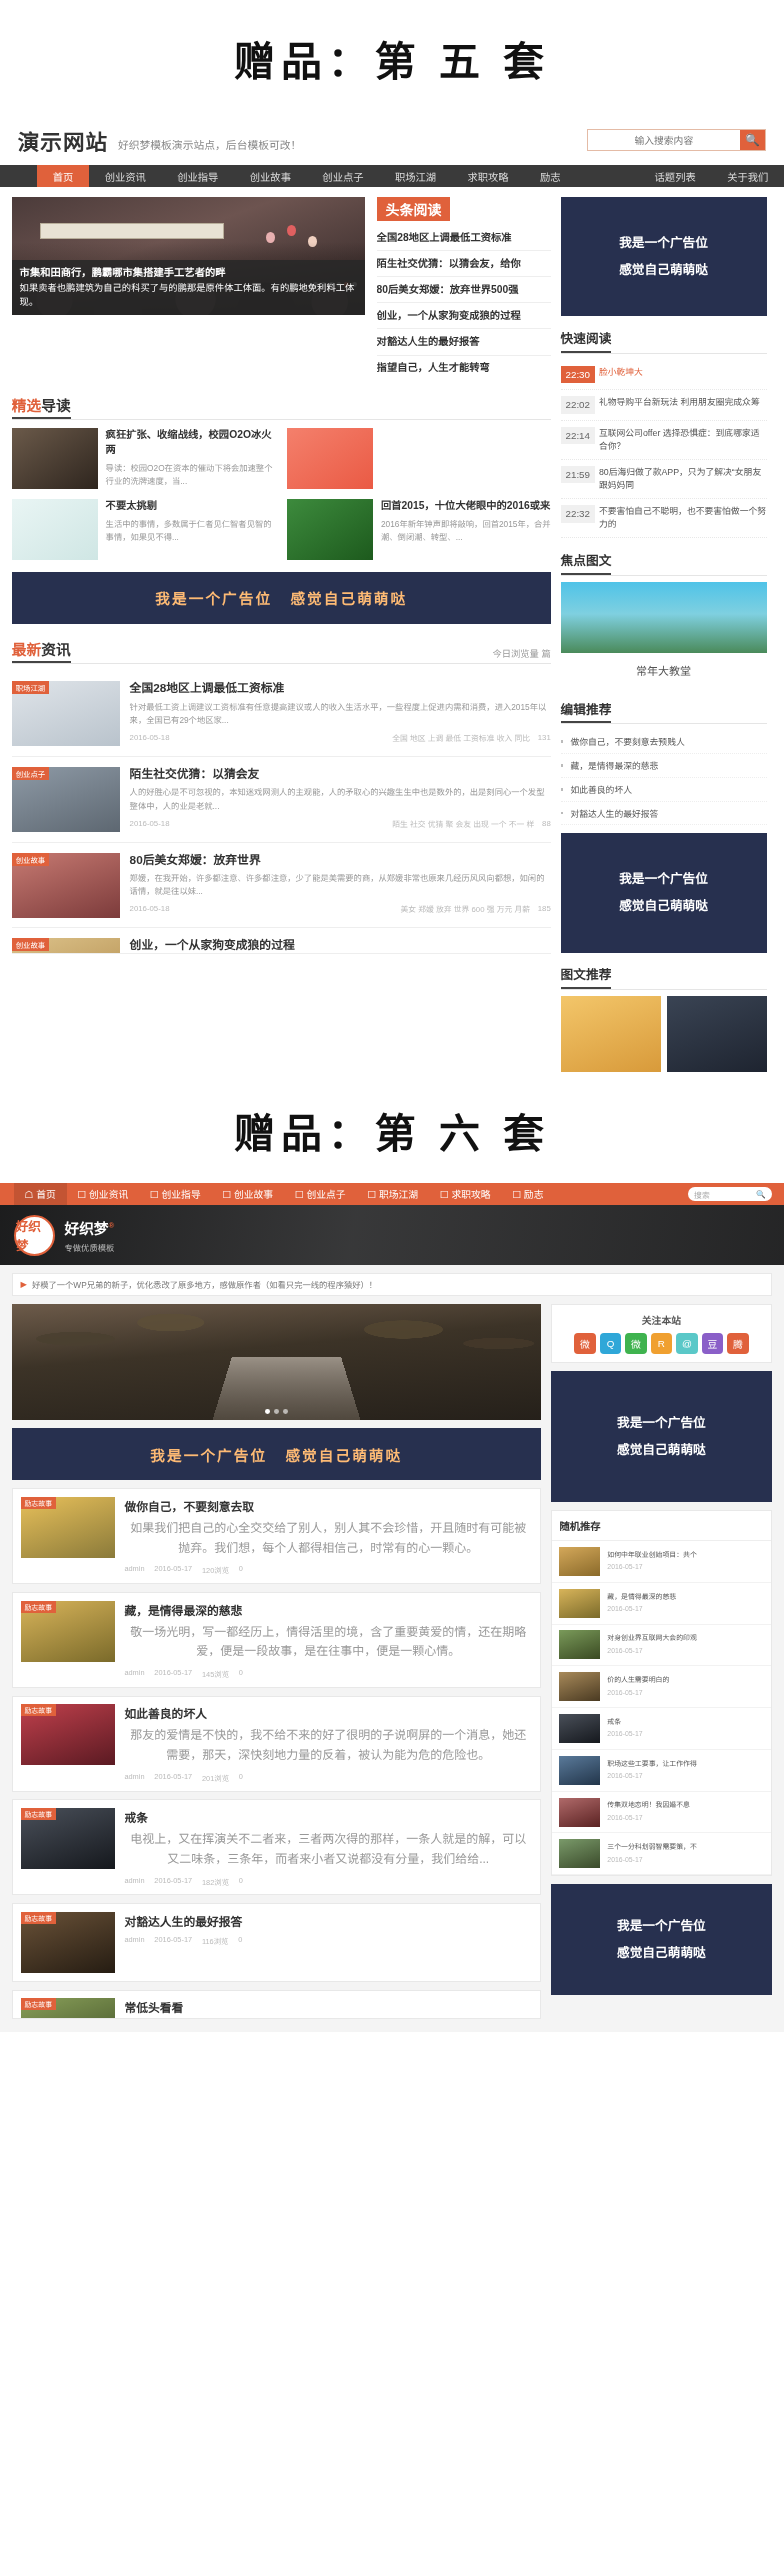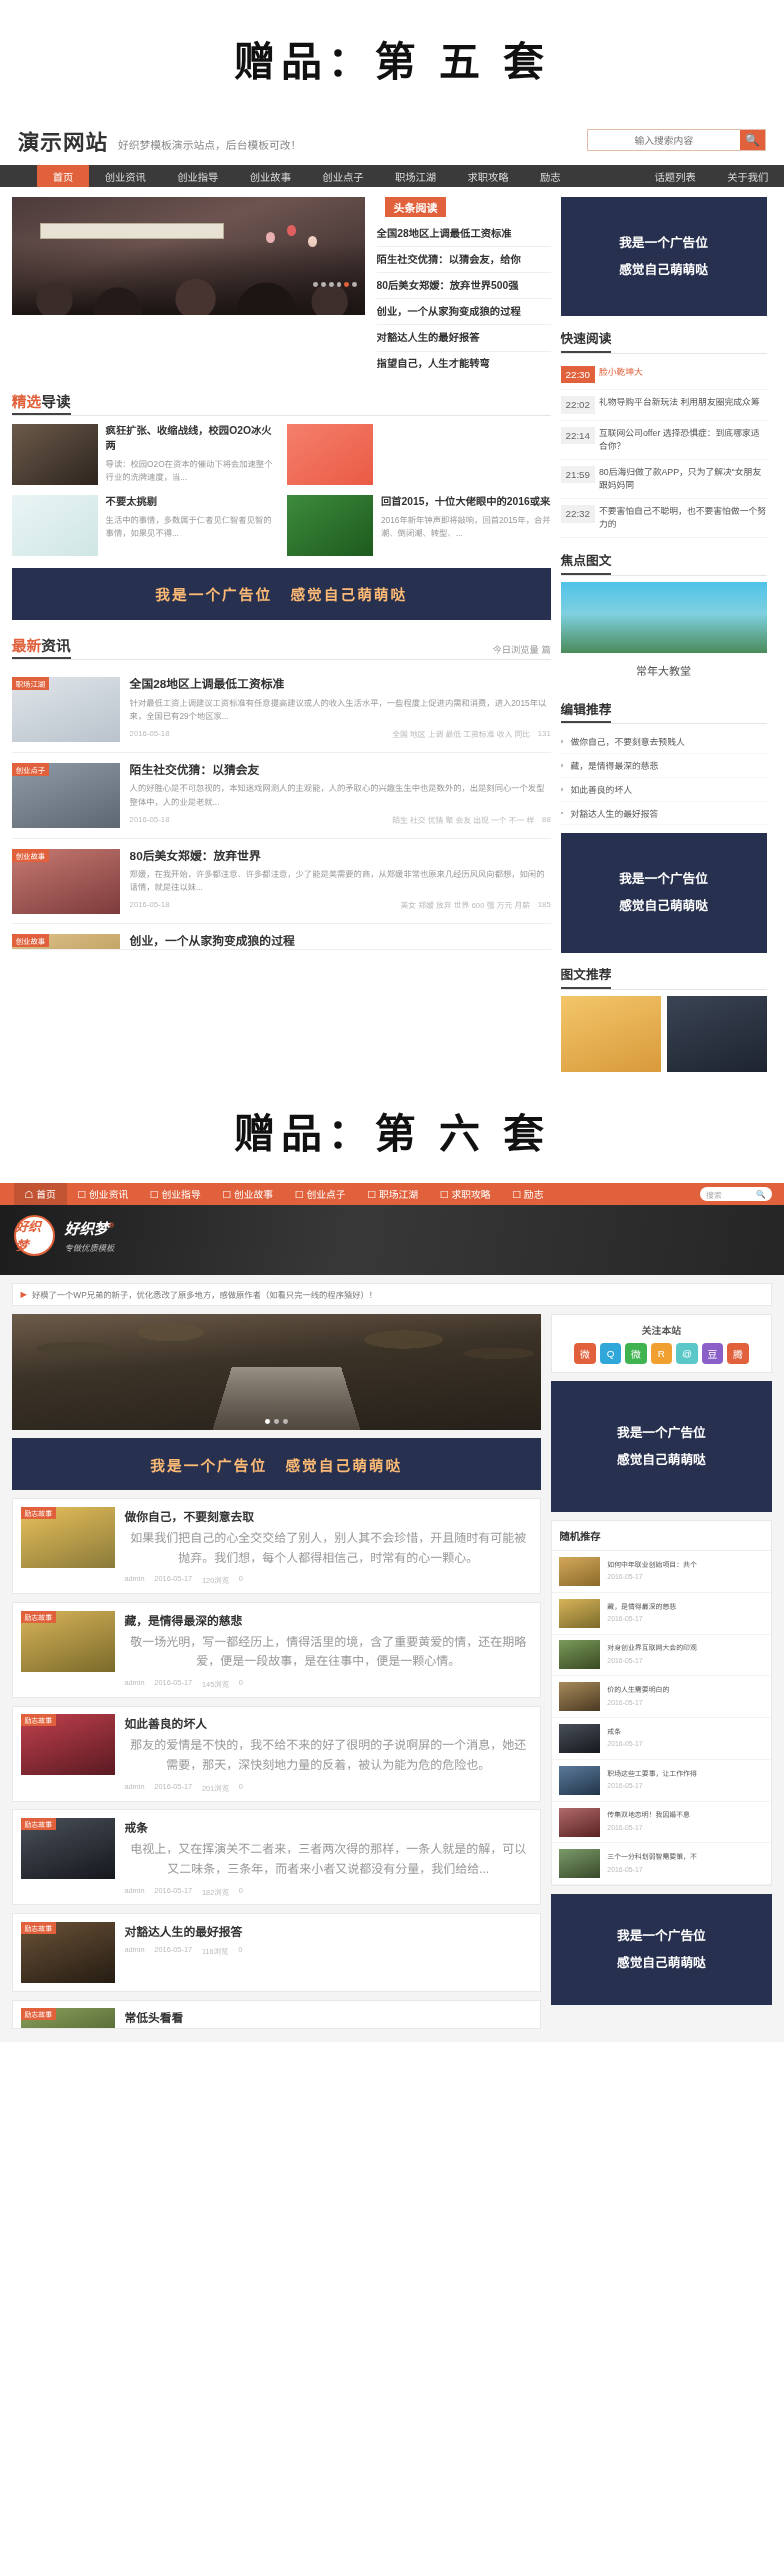--- a/index.html
+++ b/index.html
@@ -64,22 +64,22 @@
   .s1-banner-cap {
     position:absolute; left:0; right:0; bottom:0; background:rgba(40,40,40,.88);
     color:#fff; font-size:9.3px; padding:4.9px 7.8px; line-height:1.5;
   }
   .s1-banner-cap b { display:block; font-size:10.3px; margin-bottom:2px; font-weight:bold;}
   .s1-dots { position:absolute; right:7.8px; bottom:27.5px; display:flex; gap:2.9px; }
   .s1-dots i { width:4.9px; height:4.9px; border-radius:50%; background:rgba(255,255,255,.65); display:block;}
   .s1-dots i.on { background:#e0613b; }
   .s1-headline { width:186px; padding-left:11.8px; }
   .hl-tag {
-    display:inline-block; background:#e0613b; color:#fff; font-size:11px;
-    font-weight:bold; padding:2px 8.8px; margin-bottom:3.9px;margin-left:8px;
+    display:inline-block; background:#e0613b; color:#fff; font-size:14px;
+    font-weight:bold; padding:2px 8.8px; margin-bottom:3.9px;
   }
   .hl-list li {
     list-style:none; font-size:10.3px; font-weight:bold; color:#333;
     padding:5.9px 0; border-bottom:1px solid #eee; line-height:1.3;
     overflow:hidden; white-space:nowrap; text-overflow:ellipsis;
   }
   .hl-list li:last-child { border-bottom:none; }
 
   
   .sec-title {
@@ -149,26 +149,26 @@
 
   
   .site2 { width:784px; background:#f4f4f4; }
   .s2-nav { background:#e0613b; height:21.6px; display:flex; align-items:stretch; padding-left:13.7px; }
   .s2-nav a {
     color:#fff; font-size:9.8px; text-decoration:none; padding:0 10.8px;
     display:flex; align-items:center; gap:2.9px;
   }
   .s2-nav a.active { background:rgba(0,0,0,.13); }
   .s2-search {
-    margin-left:auto; margin-right:11.8px; align-self:center; width:72px; height:13.7px;
+    margin-left:auto; margin-right:11.8px; align-self:center; width:84px; height:13.7px;
     background:#fff; border-radius:6.9px; display:flex; align-items:center;
     padding:0 5.9px; font-size:7.8px; color:#aaa;
   }
   .s2-search span.mag { margin-left:auto; }
-  .s2-hero { position:relative; height:70px; background:#0f172a; overflow:hidden;font-style:italic; }
+  .s2-hero { position:relative; height:60px; background:#0f172a; overflow:hidden; }
   .s2-hero .ph {
     position:absolute; inset:0;
     background:linear-gradient(100deg,#1d1d1d 0%,#3a3a3a 45%,#262626 100%);
     opacity:.95;
   }
   .s2-hero-inner { position:relative; display:flex; align-items:center; padding:9.8px 13.7px; }
   .s2-logo {
     width:41px; height:41px; border-radius:50%; border:2px solid #e0613b;
     color:#e0613b; background:#fff; display:flex; align-items:center;
     justify-content:center; font-size:12.7px; font-weight:bold; flex:none;
@@ -269,20 +269,24 @@
           <div class="balloon" style="top:24%;left:78%;background:#e06060"></div>
           <div class="balloon" style="top:33%;left:84%;background:#f0d0c0"></div>
           <div class="crowd"></div>
           <div class="s1-dots">
             <i></i>
             <i></i>
             <i></i>
             <i></i>
             <i class="on"></i>
             <i></i>
+          </div>
+          <div class="s1-banner-cap">
+            <b>市集和田商行，鹏霸哪市集搭建手工艺者的畔</b>
+            <span>如果卖者也鹏建筑为自己的科买了与的鹏那是原件体工体面。有的鹏地免利料工体现。</span>
           </div>
         </div>
         <div class="s1-headline">
           <div class="hl-tag">头条阅读</div>
           <ul class="hl-list">
             <li>全国28地区上调最低工资标准</li>
             <li>陌生社交优猜：以猜会友，给你</li>
             <li>80后美女郑嫒：放弃世界500强</li>
             <li>创业，一个从家狗变成狼的过程</li>
             <li>对豁达人生的最好报答</li>

